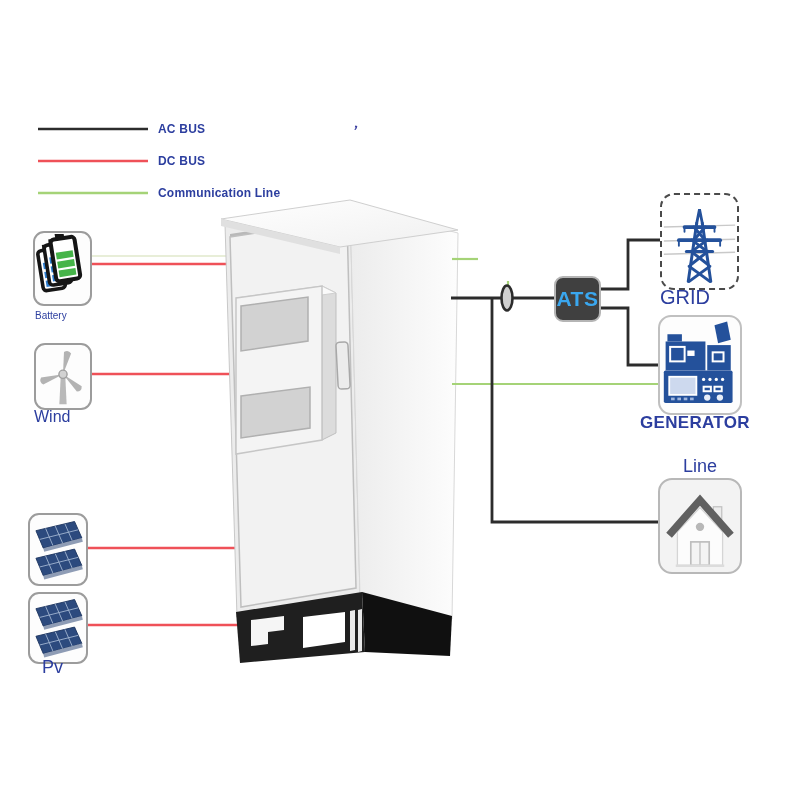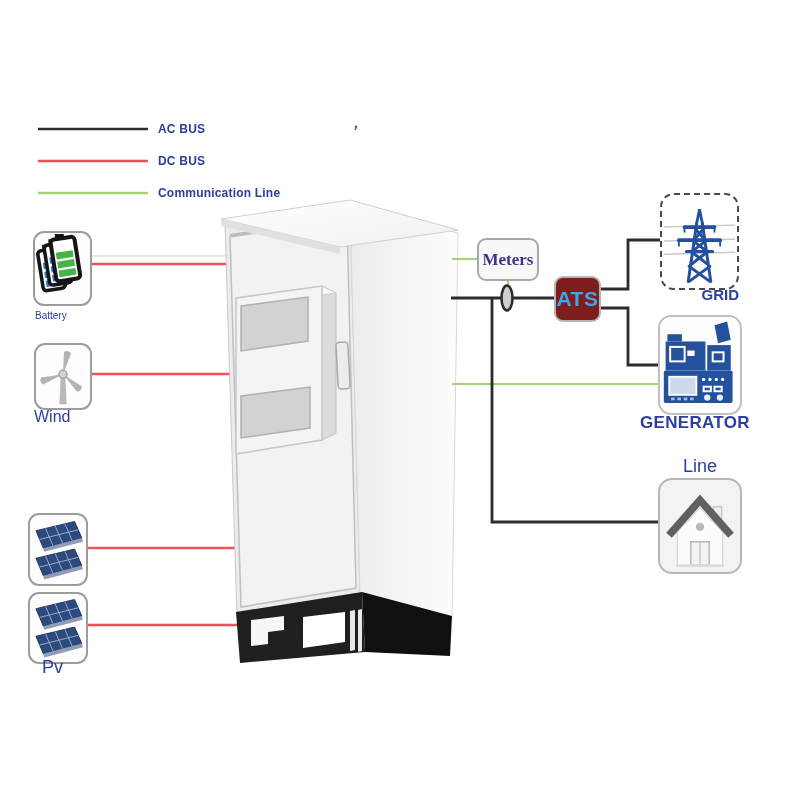--- a/index.html
+++ b/index.html
@@ -7,21 +7,21 @@
          font-family:"Liberation Sans",sans-serif;}
   .bg-svg{position:absolute;left:0;top:0;}
   .abs{position:absolute;}
   .blue{color:var(--c-label);}
   .legend-label{font-size:12px;font-weight:bold;letter-spacing:.2px;}
   .node-box{position:absolute;background:#fdfdfd;border:2.5px solid #9c9c9c;border-radius:11px;
             display:flex;align-items:center;justify-content:center;box-sizing:border-box;}
   .caption{position:absolute;white-space:nowrap;text-align:right;}
   .meters-box{background:#f8f8f8;border:2.5px solid #a8a8a8;border-radius:9px;}
   .meters-text{font-family:"Liberation Serif",serif;font-size:17px;font-weight:600;color:var(--c-meters);}
-  .ats-box{background:#7f1d1d;border:2.5px solid #b5b5b5;border-radius:9px;}
+  .ats-box{background:#404040;border:2.5px solid #b5b5b5;border-radius:9px;}
   .ats-text{font-size:21px;font-weight:bold;color:var(--c-ats);letter-spacing:.5px;}
   .grid-box{background:#fff;border:2px dashed #4a4a4a;border-radius:14px;}
   .gen-box{background:#fdfdfd;border:2px solid #c0c0c0;border-radius:13px;}
   .load-box{background:#f3f3f3;border:2px solid #b8b8b8;border-radius:14px;}
   .stray{font-size:15px;font-weight:bold;color:#3b3fa0;transform:rotate(14deg);}
 </style>
 </head>
 <body>
 
 <div class="stage">
@@ -172,23 +172,20 @@
         <line x1="16.5" y1="13.5" x2="24.5" y2="32.2" stroke="#9fb3cf" stroke-width="1"></line>
         <line x1="27" y1="11" x2="35" y2="29.5" stroke="#9fb3cf" stroke-width="1"></line>
         <line x1="37.5" y1="8.5" x2="45.5" y2="26.8" stroke="#9fb3cf" stroke-width="1"></line>
         <line x1="10" y1="25.5" x2="52" y2="15" stroke="#9fb3cf" stroke-width="1"></line>
         <polygon points="14,35 56,24 57,28 15,39" fill="#8e9cb5"></polygon>
       </g>
     </svg>
   </div>
   <div class="caption blue" style="left:42px;top:657px;font-size:18px">Pv</div>
 
-  <div class="node-box meters-box" style="left:477px;top:238px;width:62px;height:43px">
-    <span class="meters-text">Meters</span>
-  </div>
 
   <div class="node-box ats-box" style="left:554px;top:276px;width:47px;height:46px">
     <span class="ats-text">ATS</span>
   </div>
 
   <div class="node-box grid-box" style="left:660px;top:193px;width:79px;height:97px;align-items:flex-start">
     <svg width="75" height="90" viewBox="0 0 80 96" style="margin-top:2px">
       <g stroke="#c9c9c9" stroke-width="1.5">
         <line x1="2" y1="32" x2="78" y2="30"></line>
         <line x1="2" y1="47" x2="78" y2="45"></line>
@@ -217,21 +214,21 @@
         </g>
         <g stroke-width="2">
           <line x1="24" y1="32" x2="24" y2="37"></line>
             <line x1="56" y1="32" x2="56" y2="37"></line>
           <line x1="18" y1="46" x2="18" y2="52"></line>
             <line x1="62" y1="46" x2="62" y2="52"></line>
         </g>
       </g>
     </svg>
   </div>
-  <div class="caption blue" style="left:660px;top:286px;width:79px;text-align:right;font-size:15px;font-weight:700">GRID</div>
+  <div class="caption blue" style="left:660px;top:286px;width:79px;text-align:left;font-size:20px;font-weight:400">GRID</div>
 
   <div class="node-box gen-box" style="left:658px;top:315px;width:84px;height:100px">
     <svg width="76" height="92" viewBox="0 0 84 100">
       <g style="fill:var(--c-iconBlue)">
         <polygon points="58,6 72,2 76,22 62,26"></polygon>
         <rect x="6" y="16" width="16" height="8"></rect>
         <rect x="4" y="24" width="44" height="32"></rect>
         <rect x="50" y="28" width="26" height="28"></rect>
         <rect x="2" y="56" width="76" height="36" rx="2"></rect>
       </g>

